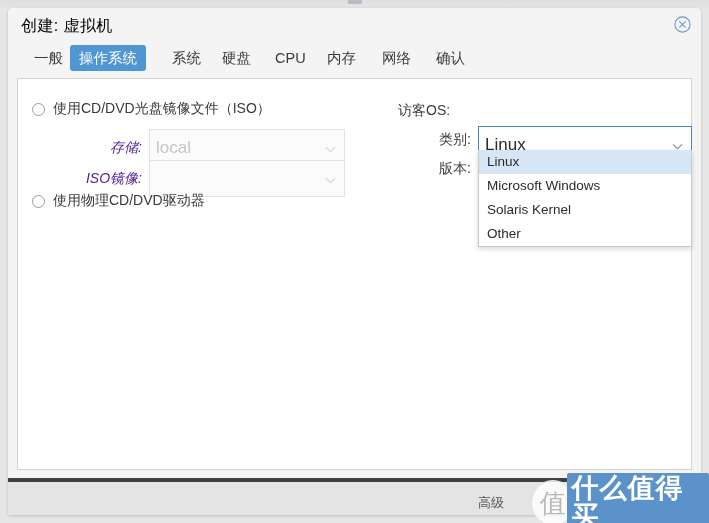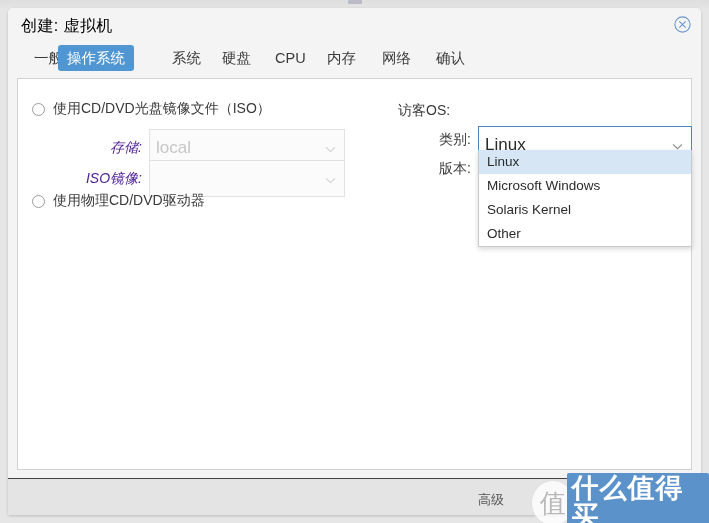--- a/index.html
+++ b/index.html
@@ -217,21 +217,21 @@
   }
 
   
   .footer {
     position: absolute;
     left: 0;
     top: 470px;
     width: 693px;
     height: 37px;
     background: #e4e4e4;
-    border-top: 1px solid #404040;
+    border-top: 4px solid #404040;
   }
   .advanced {
     position: absolute;
     right: 197px;
     top: 12px;
     font-size: 13px;
     color: #555555;
     white-space: nowrap;
     cursor: pointer;
   }
@@ -287,21 +287,21 @@
       <div class="close-btn">
         <svg width="17" height="17" viewBox="0 0 17 17">
           <circle cx="8.5" cy="8.5" r="7.6" fill="none" stroke="#6d97cc" stroke-width="1.1"></circle>
           <path d="M5.3 5.3 L11.7 11.7 M11.7 5.3 L5.3 11.7" stroke="#6d97cc" stroke-width="1.1" fill="none"></path>
         </svg>
       </div>
     </div>
 
     <div class="tabstrip" id="tabstrip">
         <div class="tab" style="left: 17px;"><span>一般</span></div>
-        <div class="tab active" style="left: 50px;"><span>操作系统</span></div>
+        <div class="tab active" style="left: 62px;"><span>操作系统</span></div>
         <div class="tab" style="left: 155px;"><span>系统</span></div>
         <div class="tab" style="left: 205px;"><span>硬盘</span></div>
         <div class="tab" style="left: 258px;"><span>CPU</span></div>
         <div class="tab" style="left: 310px;"><span>内存</span></div>
         <div class="tab" style="left: 365px;"><span>网络</span></div>
         <div class="tab" style="left: 419px;"><span>确认</span></div>
       </div>
 
     <div class="content">
 

